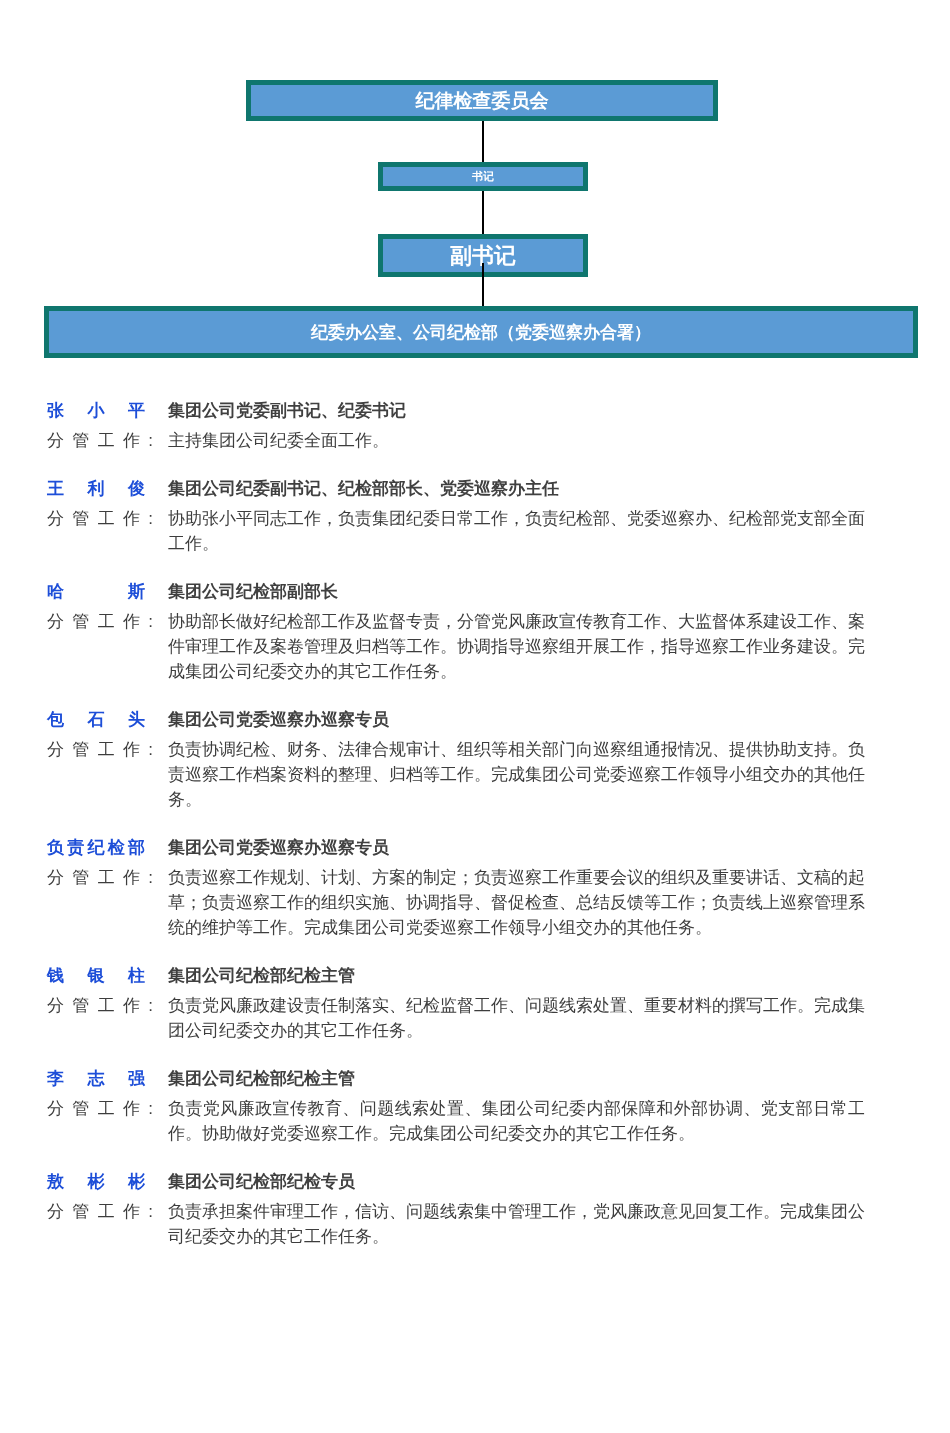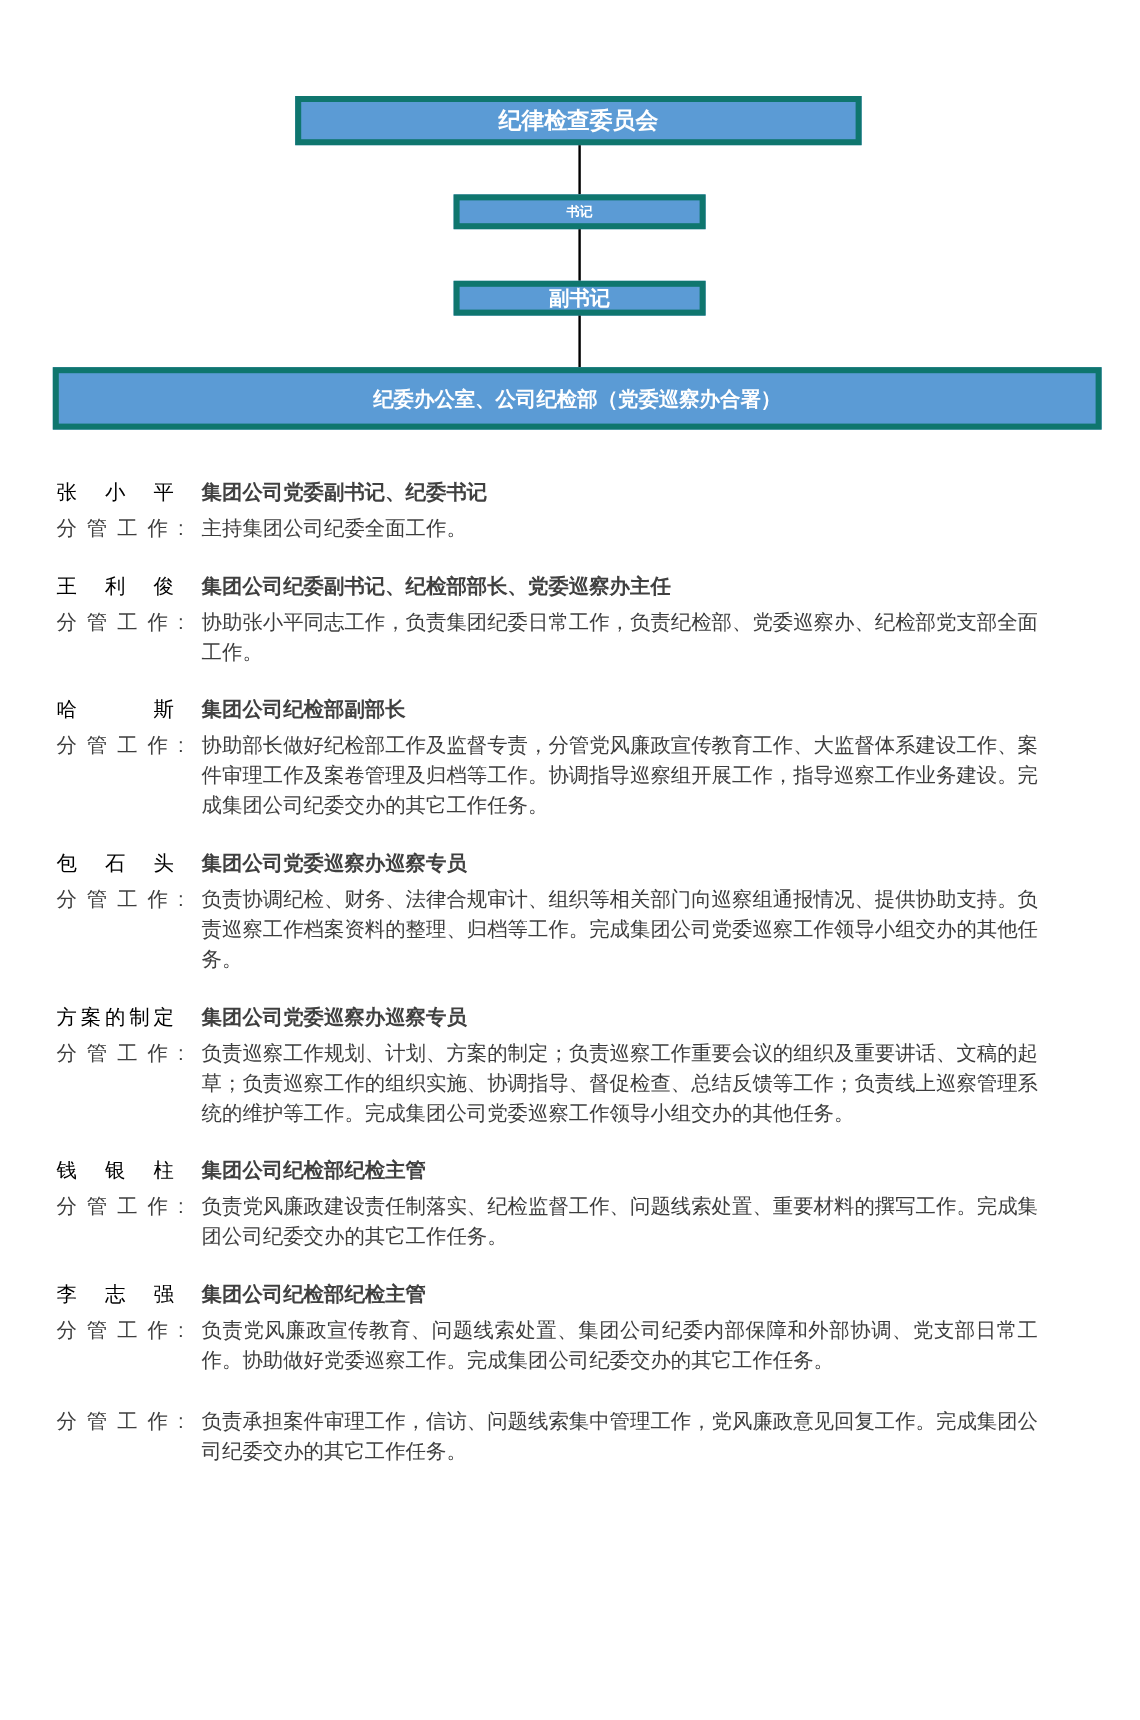--- a/index.html
+++ b/index.html
@@ -18,21 +18,21 @@
     border: 5px solid #0f766e;
     color: #ffffff;
     font-weight: bold;
     display: flex;
     align-items: center;
     justify-content: center;
     text-align: center;
   }
   .node-committee { left: 246px; top: 80px;  width: 472px; height: 41px; font-size: 19px; }
   .node-secretary { left: 378px; top: 162px; width: 210px; height: 29px; font-size: 11px; }
-  .node-deputy    { left: 378px; top: 234px; width: 210px; height: 29px; font-size: 17px; }
+  .node-deputy    { left: 378px; top: 234px; width: 210px; height: 43px; font-size: 22px; }
   .node-office    { left: 44px;  top: 306px; width: 874px; height: 52px; font-size: 17px; }
   .connector {
     position: absolute;
     left: 482px;
     width: 2px;
     background: #000000;
   }
   .connector-1 { top: 121px; height: 41px; }
   .connector-2 { top: 191px; height: 43px; }
   .connector-3 { top: 263px; height: 43px; }
@@ -48,22 +48,22 @@
   .member-header {
     display: flex;
     align-items: baseline;
     margin-bottom: 7px;
     line-height: 20px;
   }
   .member-name {
     width: 98px;
     flex: 0 0 98px;
     font-size: 17px;
-    font-weight: normal;
-    color: #000000;
+    font-weight: bold;
+    color: #1d4ed8;
     text-align: justify;
     text-align-last: justify;
   }
   .member-title {
     margin-left: 23px;
     font-size: 17px;
     font-weight: bold;
     color: #404040;
   }
   .member-body { display: flex; align-items: flex-start; }
@@ -152,21 +152,21 @@
       <span class="member-title">集团公司党委巡察办巡察专员</span>
     </div>
     <div class="member-body">
       <span class="duty-label">分管工作:</span>
       <span class="duty-text">负责协调纪检、财务、法律合规审计、组织等相关部门向巡察组通报情况、提供协助支持。负责巡察工作档案资料的整理、归档等工作。完成集团公司党委巡察工作领导小组交办的其他任务。</span>
     </div>
   </div>
 
   <div class="member">
     <div class="member-header">
-      <span class="member-name">方案的制定</span>
+      <span class="member-name">负责纪检部</span>
       <span class="member-title">集团公司党委巡察办巡察专员</span>
     </div>
     <div class="member-body">
       <span class="duty-label">分管工作:</span>
       <span class="duty-text">负责巡察工作规划、计划、方案的制定；负责巡察工作重要会议的组织及重要讲话、文稿的起草；负责巡察工作的组织实施、协调指导、督促检查、总结反馈等工作；负责线上巡察管理系统的维护等工作。完成集团公司党委巡察工作领导小组交办的其他任务。</span>
     </div>
   </div>
 
   <div class="member">
     <div class="member-header">
@@ -184,18 +184,22 @@
       <span class="member-name">李志强</span>
       <span class="member-title">集团公司纪检部纪检主管</span>
     </div>
     <div class="member-body">
       <span class="duty-label">分管工作:</span>
       <span class="duty-text">负责党风廉政宣传教育、问题线索处置、集团公司纪委内部保障和外部协调、党支部日常工作。协助做好党委巡察工作。完成集团公司纪委交办的其它工作任务。</span>
     </div>
   </div>
 
   <div class="member">
+    <div class="member-header">
+      <span class="member-name">敖彬彬</span>
+      <span class="member-title">集团公司纪检部纪检专员</span>
+    </div>
     <div class="member-body">
       <span class="duty-label">分管工作:</span>
       <span class="duty-text">负责承担案件审理工作，信访、问题线索集中管理工作，党风廉政意见回复工作。完成集团公司纪委交办的其它工作任务。</span>
     </div>
   </div>
 </div>
 
 </body></html>

